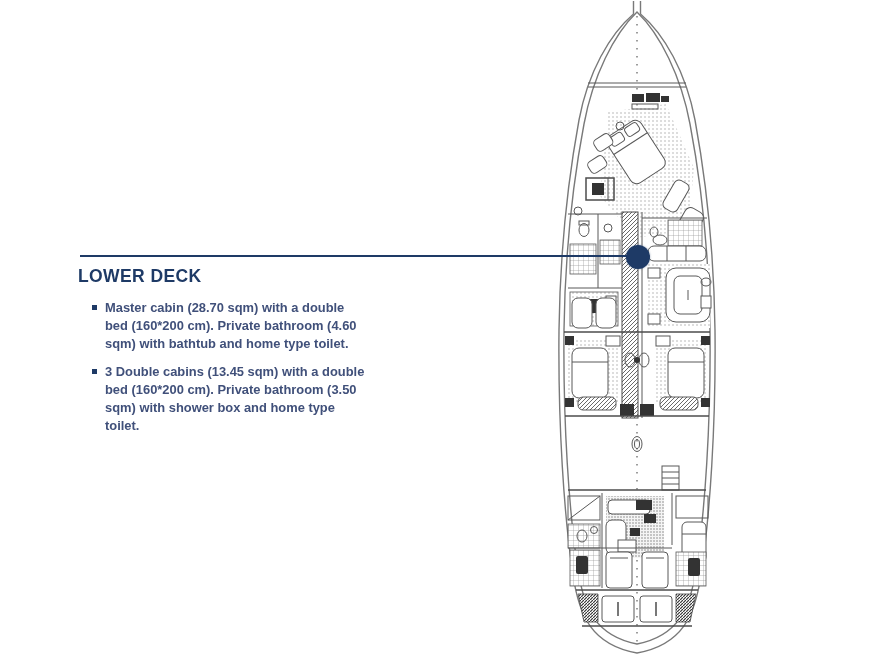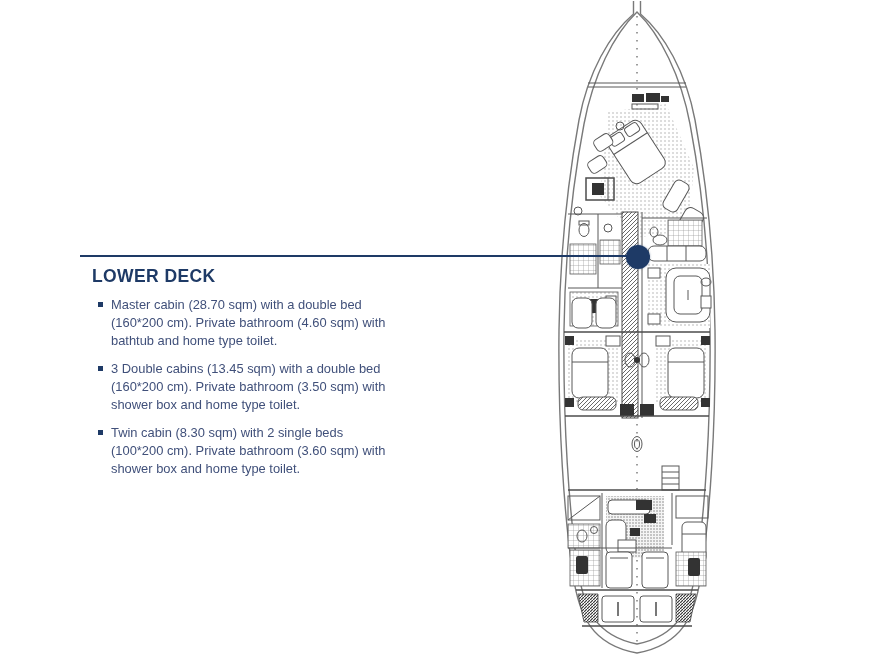--- a/index.html
+++ b/index.html
@@ -16,26 +16,26 @@
   .plan-wrap{position:absolute;left:548px;top:0;width:180px;height:661px;}
   .plan-wrap svg{opacity:.92;}
   .callout-line{
     position:absolute;left:80px;top:255px;width:558px;height:2px;
     background:var(--line);z-index:4;
   }
   .marker-dot{
     position:absolute;left:626px;top:245px;width:24px;height:24px;border-radius:50%;
     background:var(--marker);z-index:5;cursor:pointer;box-shadow:0 0 2px rgba(30,58,102,.5);
   }
-  .callout{position:absolute;left:92px;top:266px;width:300px;z-index:3;}
+  .callout{position:absolute;left:78px;top:266px;width:300px;z-index:3;}
   .callout h2{
     margin:0 0 9px 0;font-size:17.5px;font-weight:bold;letter-spacing:.4px;
     color:var(--accent);
   }
-  .callout ul{list-style:none;margin:4px;padding:0;}
+  .callout ul{list-style:none;margin:12px;padding:0;font-weight:bold;}
   .callout li{
     display:flex;gap:8px;margin:0 0 10px 2px;
     font-size:12.9px;line-height:18px;color:var(--text);
   }
   .bullet{flex:none;width:5px;height:5px;background:var(--accent);margin-top:6px;}
   
   .s{stroke:#4a4a4a;fill:none;stroke-width:1;}
   .sf{stroke:#4a4a4a;fill:#fff;stroke-width:1;}
   .hull{stroke:#6e6e6e;fill:none;stroke-width:1.4;}
   .k{fill:#222;stroke:none;}
@@ -236,20 +236,16 @@
     <h2>LOWER DECK</h2>
     <ul>
       <li>
         <span class="bullet"></span>
         <span>Master cabin (28.70 sqm) with a double bed (160*200 cm). Private bathroom (4.60 sqm) with bathtub and home type toilet.</span>
       </li>
       <li>
         <span class="bullet"></span>
         <span>3 Double cabins (13.45 sqm) with a double bed (160*200 cm). Private bathroom (3.50 sqm) with shower box and home type toilet.</span>
       </li>
-      <li>
-        <span class="bullet"></span>
-        <span>Twin cabin (8.30 sqm) with 2 single beds (100*200 cm). Private bathroom (3.60 sqm) with shower box and home type toilet.</span>
-      </li>
     </ul>
   </section>
 
 </div>
 
 </body></html>

